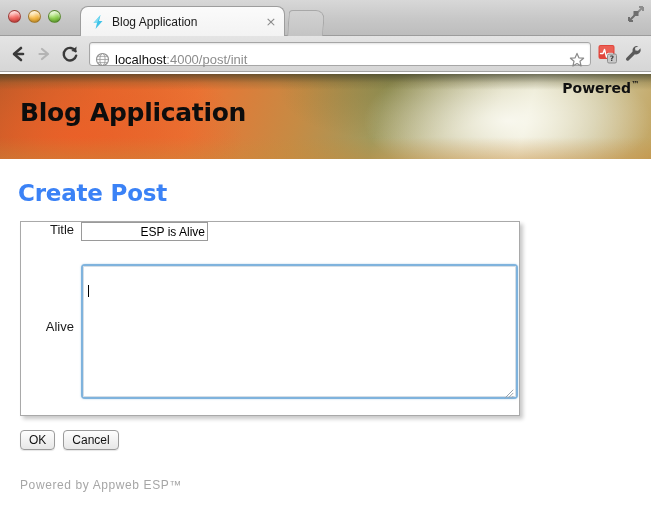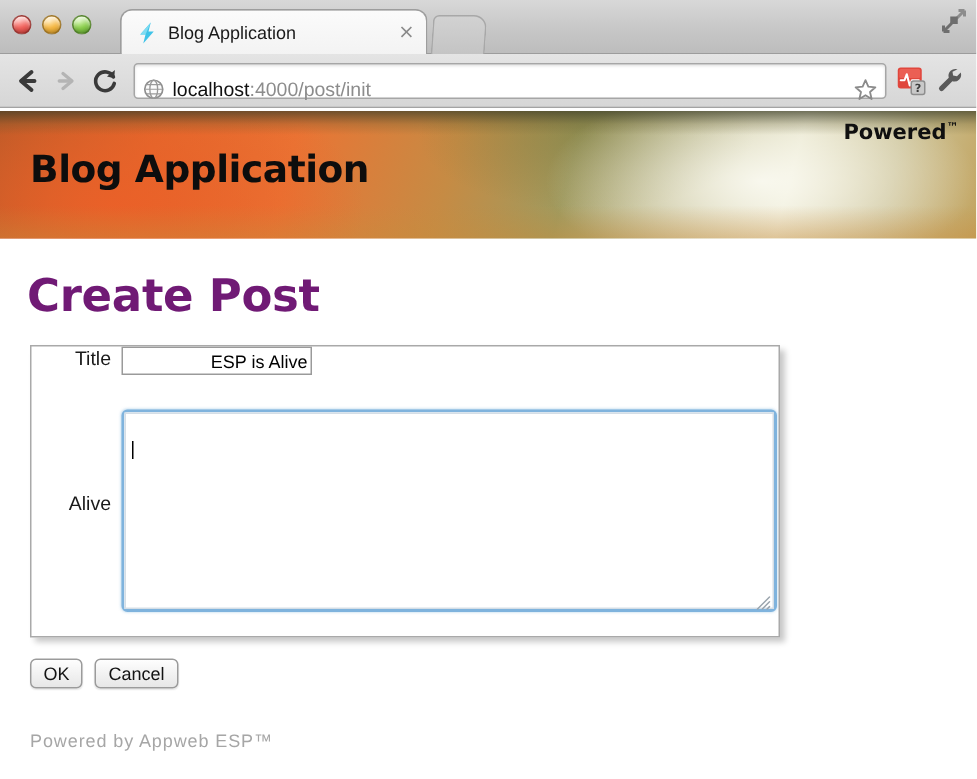--- a/index.html
+++ b/index.html
@@ -164,22 +164,22 @@
     color: #101010;
     font-family: "DejaVu Sans", sans-serif;
     z-index: 2;
   }
   .banner-brand sup { font-size: 8px; vertical-align: super; }
 
   
   .main { position: relative; padding: 0; }
   .page-heading {
     margin: 21px 0 0 18px;
-    font-size: 30px; font-weight: bold;
-    color: #701a75;
+    font-size: 23px; font-weight: bold;
+    color: #3b82f6;
     font-family: "DejaVu Sans", sans-serif;
     letter-spacing: -0.2px;
   }
 
   .form-panel {
     position: relative;
     margin: 15px 0 0 20px;
     width: 500px; height: 195px;
     background: #ffffff;
     border: 1px solid #a9a9a9;

